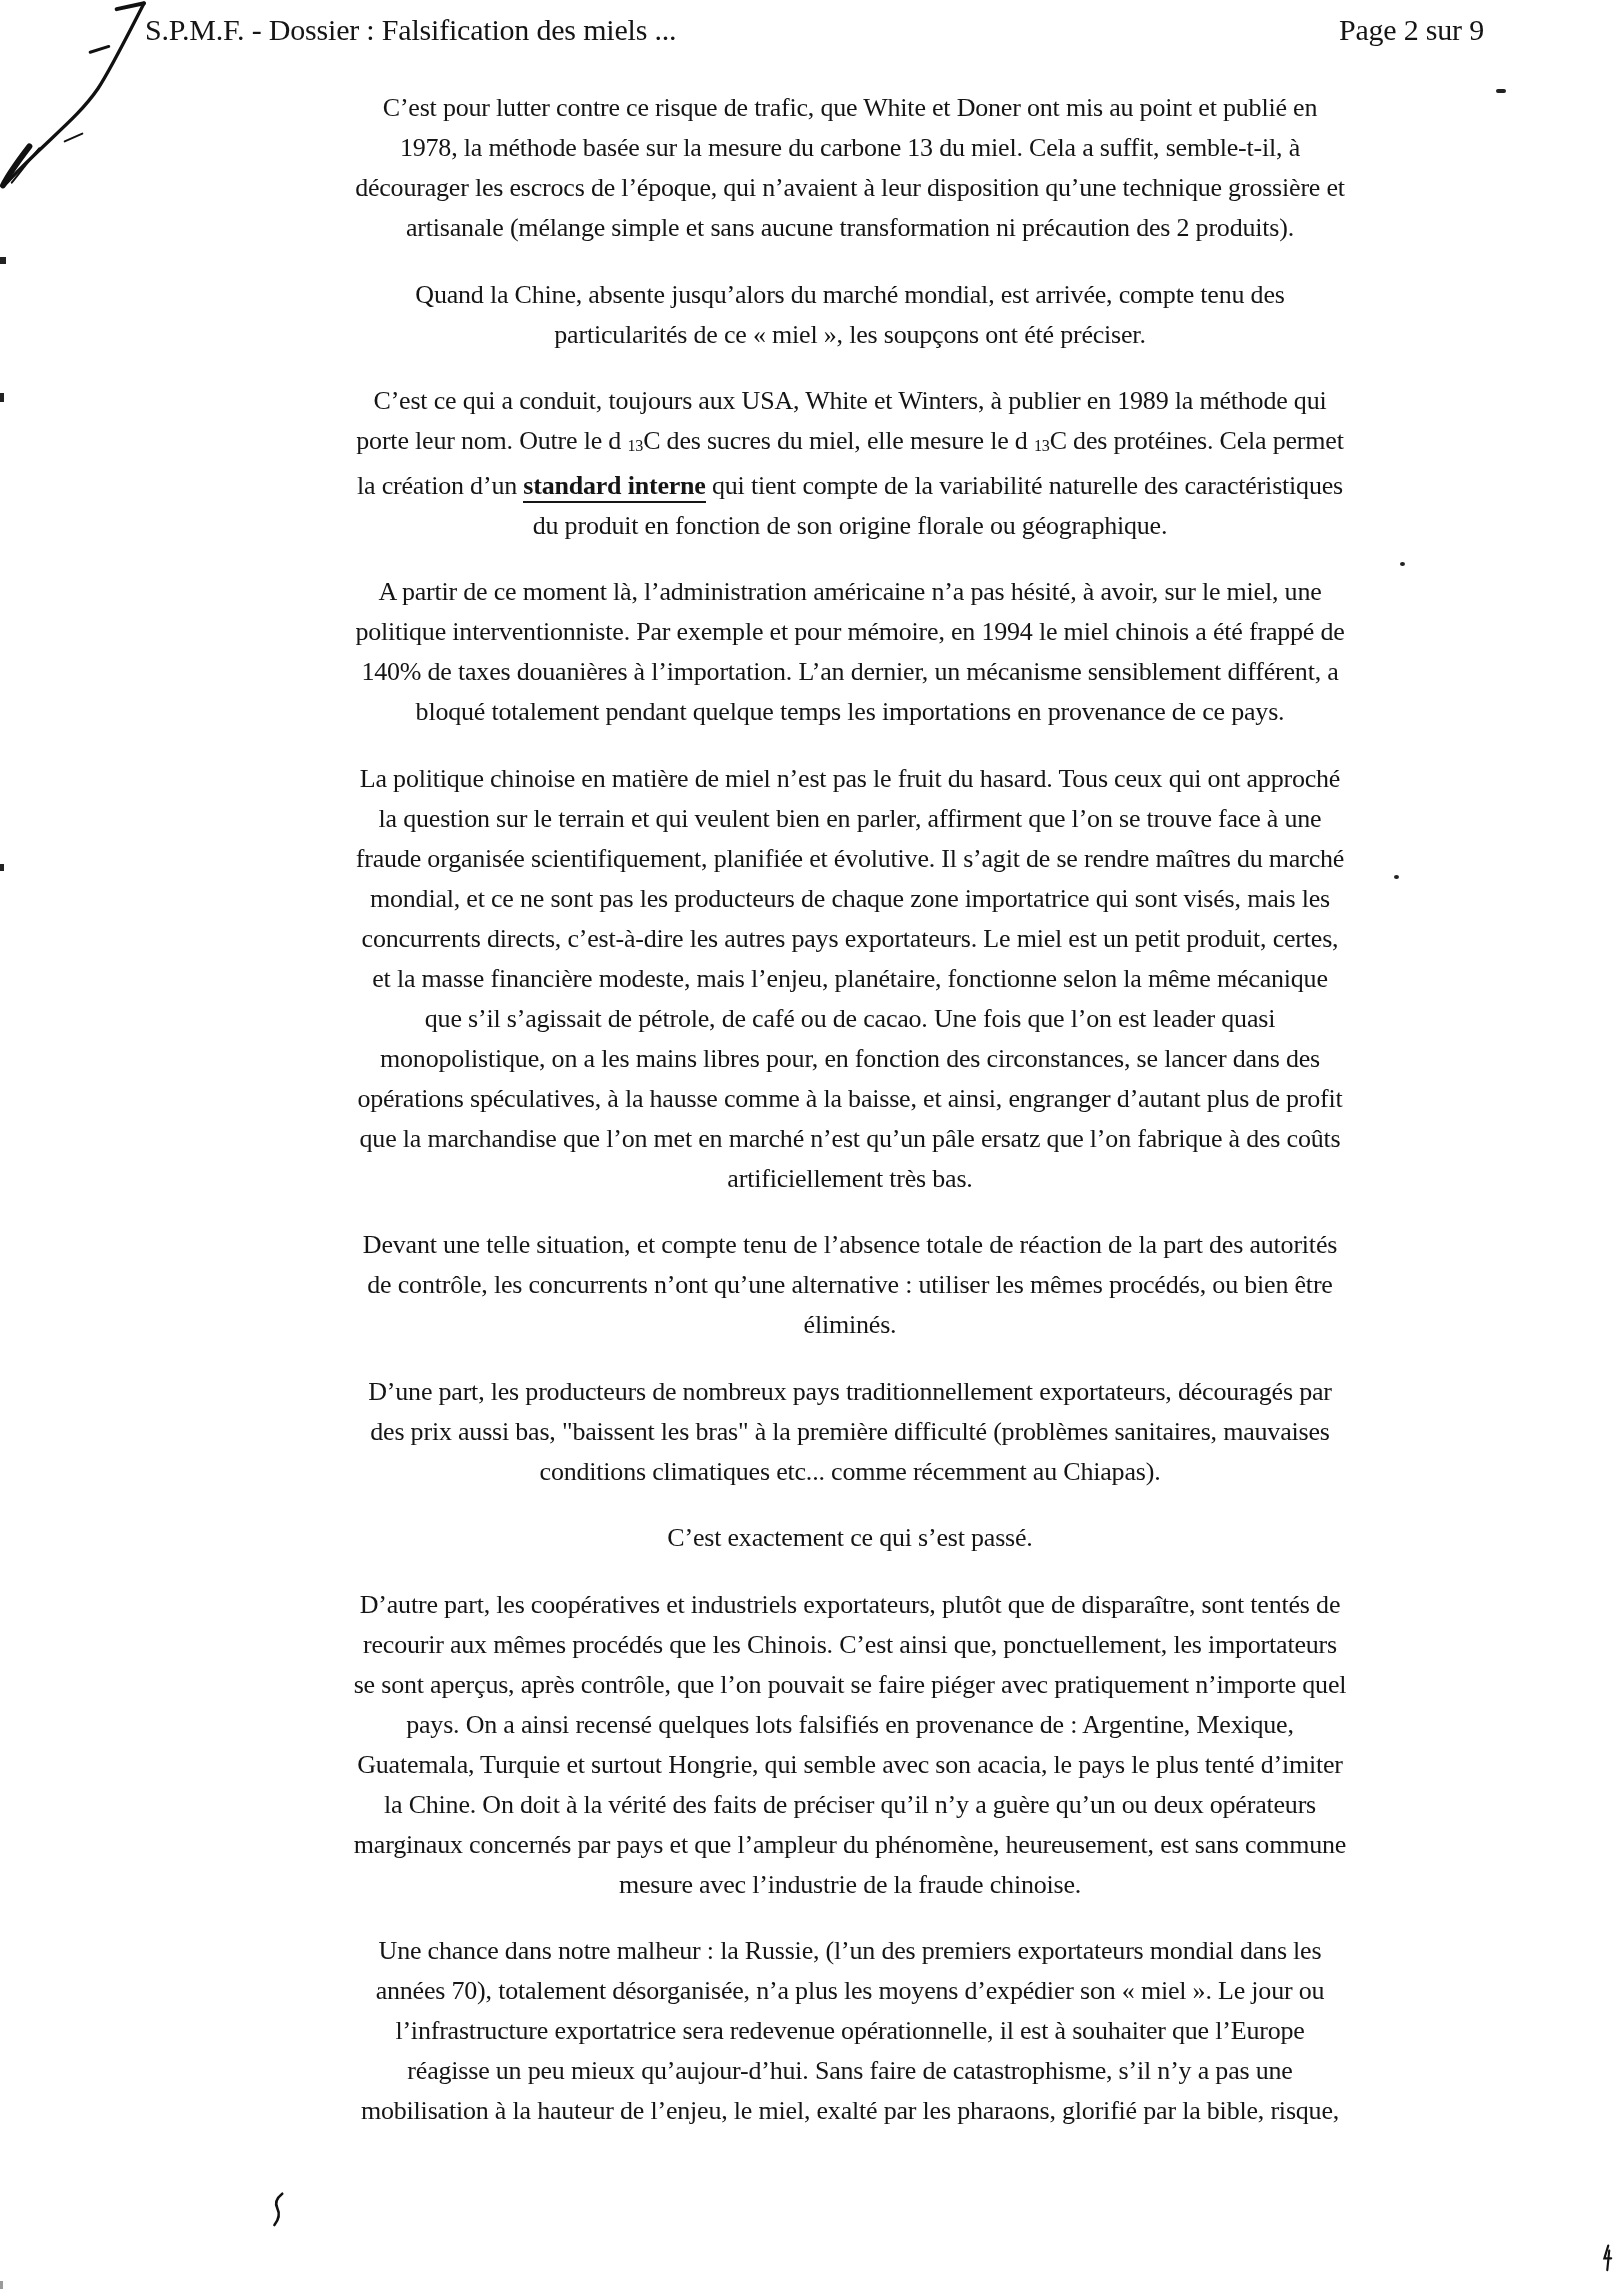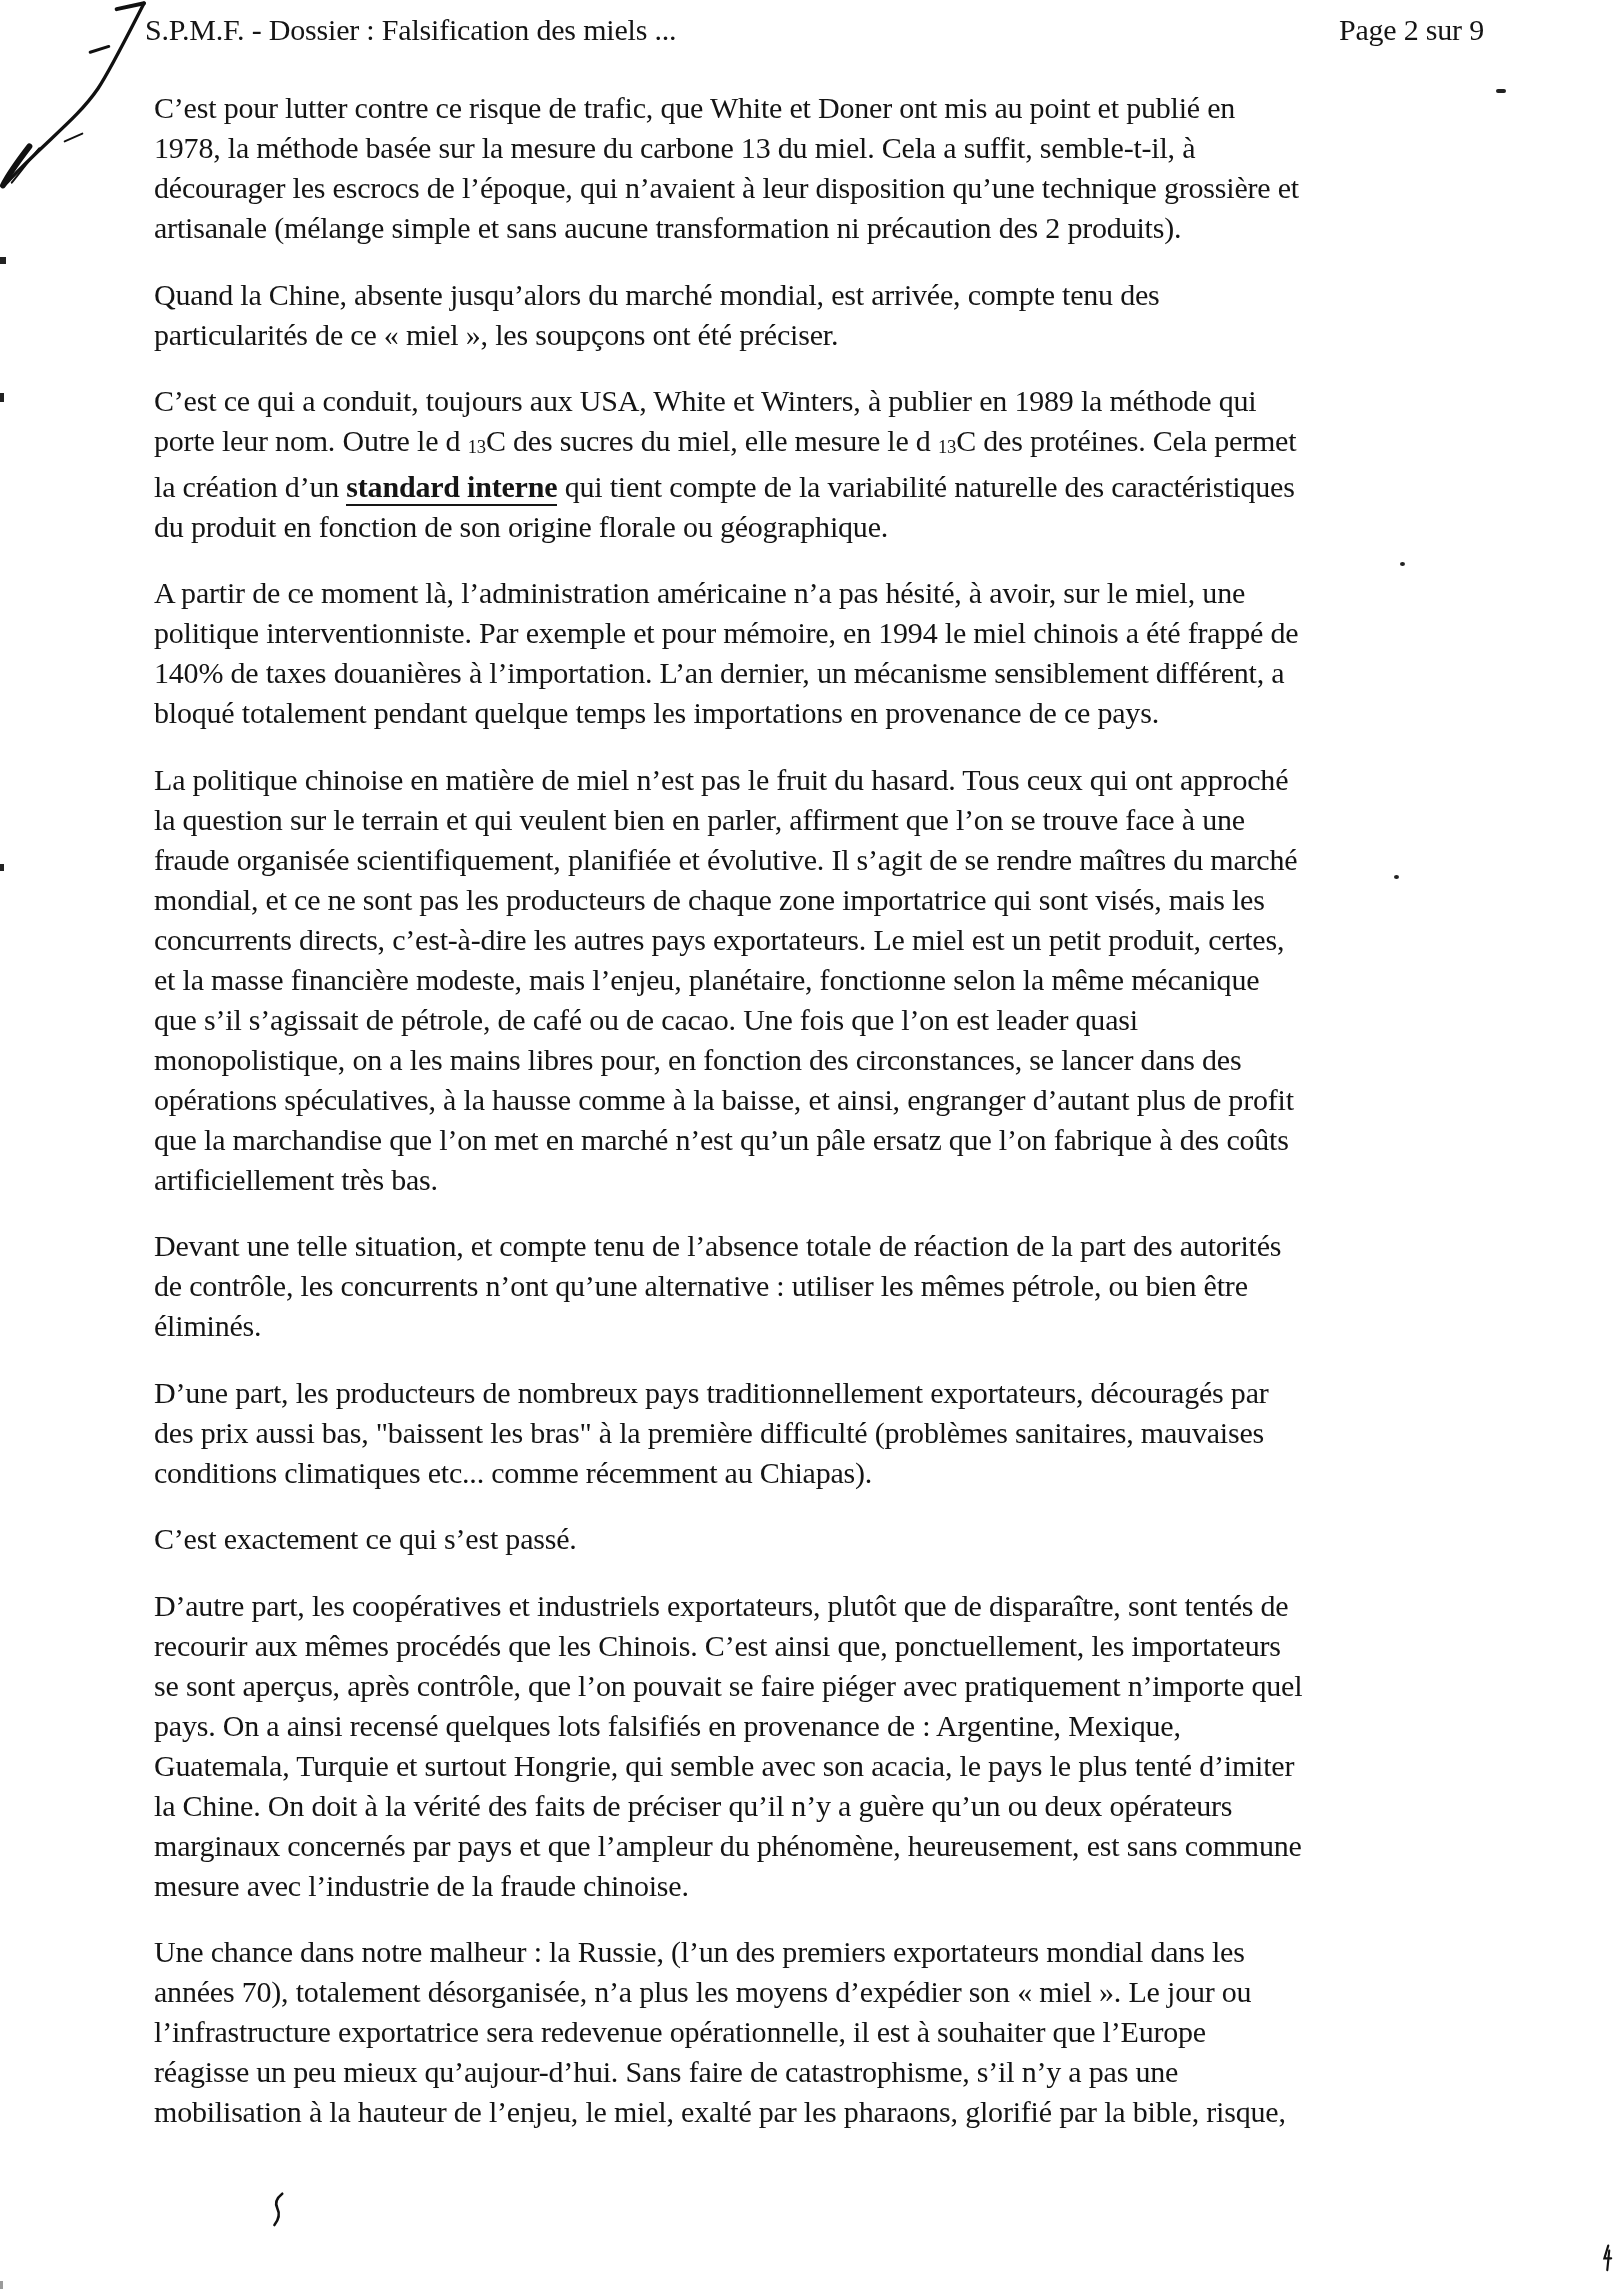--- a/index.html
+++ b/index.html
@@ -25,24 +25,24 @@
     justify-content: space-between;
     font-size: 30px;
     line-height: 40px;
     letter-spacing: -0.2px;
     white-space: nowrap;
   }
   .content {
     position: absolute;
     left: 154px; top: 88px;
     width: 1392px;
-    font-size: 30px;
+    font-size: 26px;
     line-height: 40px;
     letter-spacing: -0.2px;
-    text-align: left;
+    text-align: center;
   }
   .content p {
     margin: 0 0 26.5px 0;
     white-space: pre-line;
   }
   .sub {
     font-size: 0.62em;
     vertical-align: -0.1em;
   }
   .emph {
@@ -111,21 +111,21 @@
 mondial, et ce ne sont pas les producteurs de chaque zone importatrice qui sont visés, mais les
 concurrents directs, c’est-à-dire les autres pays exportateurs. Le miel est un petit produit, certes,
 et la masse financière modeste, mais l’enjeu, planétaire, fonctionne selon la même mécanique
 que s’il s’agissait de pétrole, de café ou de cacao. Une fois que l’on est leader quasi
 monopolistique, on a les mains libres pour, en fonction des circonstances, se lancer dans des
 opérations spéculatives, à la hausse comme à la baisse, et ainsi, engranger d’autant plus de profit
 que la marchandise que l’on met en marché n’est qu’un pâle ersatz que l’on fabrique à des coûts
 artificiellement très bas.</p>
 
     <p>Devant une telle situation, et compte tenu de l’absence totale de réaction de la part des autorités
-de contrôle, les concurrents n’ont qu’une alternative : utiliser les mêmes pétrole, ou bien être
+de contrôle, les concurrents n’ont qu’une alternative : utiliser les mêmes procédés, ou bien être
 éliminés.</p>
 
     <p>D’une part, les producteurs de nombreux pays traditionnellement exportateurs, découragés par
 des prix aussi bas, "baissent les bras" à la première difficulté (problèmes sanitaires, mauvaises
 conditions climatiques etc... comme récemment au Chiapas).</p>
 
     <p>C’est exactement ce qui s’est passé.</p>
 
     <p>D’autre part, les coopératives et industriels exportateurs, plutôt que de disparaître, sont tentés de
 recourir aux mêmes procédés que les Chinois. C’est ainsi que, ponctuellement, les importateurs

